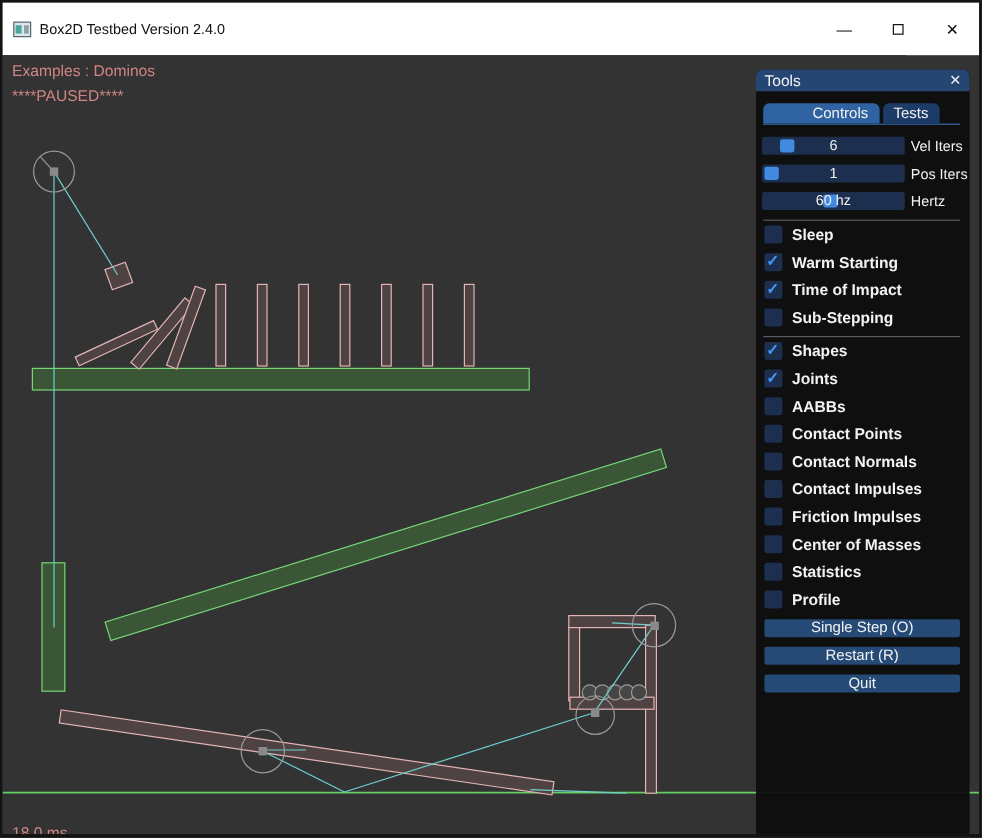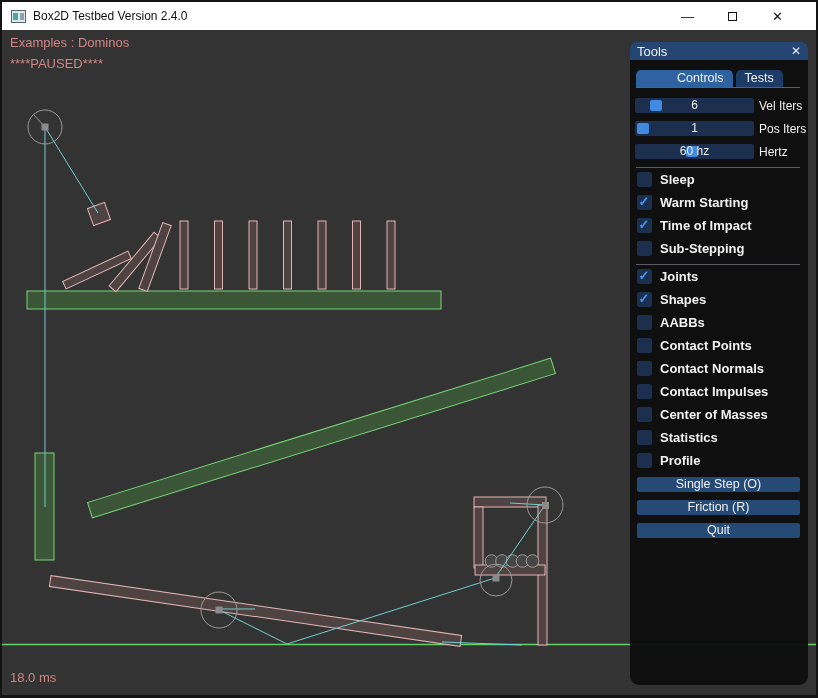--- a/index.html
+++ b/index.html
@@ -3,22 +3,22 @@
 <meta charset="utf-8">
 <style>
   html,body{margin:0;padding:0;background:#222;}
   *{box-sizing:border-box;}
   body{font-family:"Liberation Sans", sans-serif;}
 
   .window{position:relative;width:818px;height:698px;background:var(--scene_bg);
           border:2px solid #141414;border-bottom-width:3px;overflow:hidden;}
 
   
-  .titlebar{height:28px;background:var(--titlebar_bg);display:flex;align-items:center;
-            padding:0 16px 0 9px;color:var(--titlebar_text);}
+  .titlebar{height:44px;background:var(--titlebar_bg);display:flex;align-items:center;
+            padding:0 0 0 9px;color:var(--titlebar_text);}
   .app-icon{width:15px;height:13px;background:#dfe9e9;border:1px solid #55686f;position:relative;margin-right:7px;}
   .app-icon::before{content:"";position:absolute;left:1px;top:2px;width:5px;height:7px;background:#49a8a0;}
   .app-icon::after{content:"";position:absolute;right:1px;top:2px;width:4px;height:7px;background:#8fa3a8;}
   .title-text{font-size:12px;}
   .win-controls{margin-left:auto;display:flex;height:100%;}
   .win-btn{width:45px;height:100%;display:flex;align-items:center;justify-content:center;
            font-size:13px;color:#111;cursor:default;}
   .max-glyph{width:9px;height:9px;border:1px solid #111;display:block;}
 
   
@@ -213,57 +213,61 @@
           <span class="cbox"></span>
           <span class="clabel">Sub-Stepping</span>
         </div>
       </div>
 
       <div class="sep s2"></div>
 
       <div class="checks">
         <div class="crow">
           <span class="cbox on"></span>
+          <span class="clabel">Shapes</span>
+        </div>
+        <div class="crow">
+          <span class="cbox on"></span>
           <span class="clabel">Joints</span>
         </div>
         <div class="crow">
-          <span class="cbox on"></span>
-          <span class="clabel">Shapes</span>
-        </div>
-        <div class="crow">
           <span class="cbox"></span>
           <span class="clabel">AABBs</span>
         </div>
         <div class="crow">
           <span class="cbox"></span>
           <span class="clabel">Contact Points</span>
         </div>
         <div class="crow">
           <span class="cbox"></span>
           <span class="clabel">Contact Normals</span>
         </div>
         <div class="crow">
           <span class="cbox"></span>
           <span class="clabel">Contact Impulses</span>
+        </div>
+        <div class="crow">
+          <span class="cbox"></span>
+          <span class="clabel">Friction Impulses</span>
         </div>
         <div class="crow">
           <span class="cbox"></span>
           <span class="clabel">Center of Masses</span>
         </div>
         <div class="crow">
           <span class="cbox"></span>
           <span class="clabel">Statistics</span>
         </div>
         <div class="crow">
           <span class="cbox"></span>
           <span class="clabel">Profile</span>
         </div>
       </div>
 
       <div class="buttons">
         <div class="btn">Single Step (O)</div>
-        <div class="btn">Friction (R)</div>
+        <div class="btn">Restart (R)</div>
         <div class="btn">Quit</div>
       </div>
     </div>
 
   </div>
 </div>
 
 </body></html>

